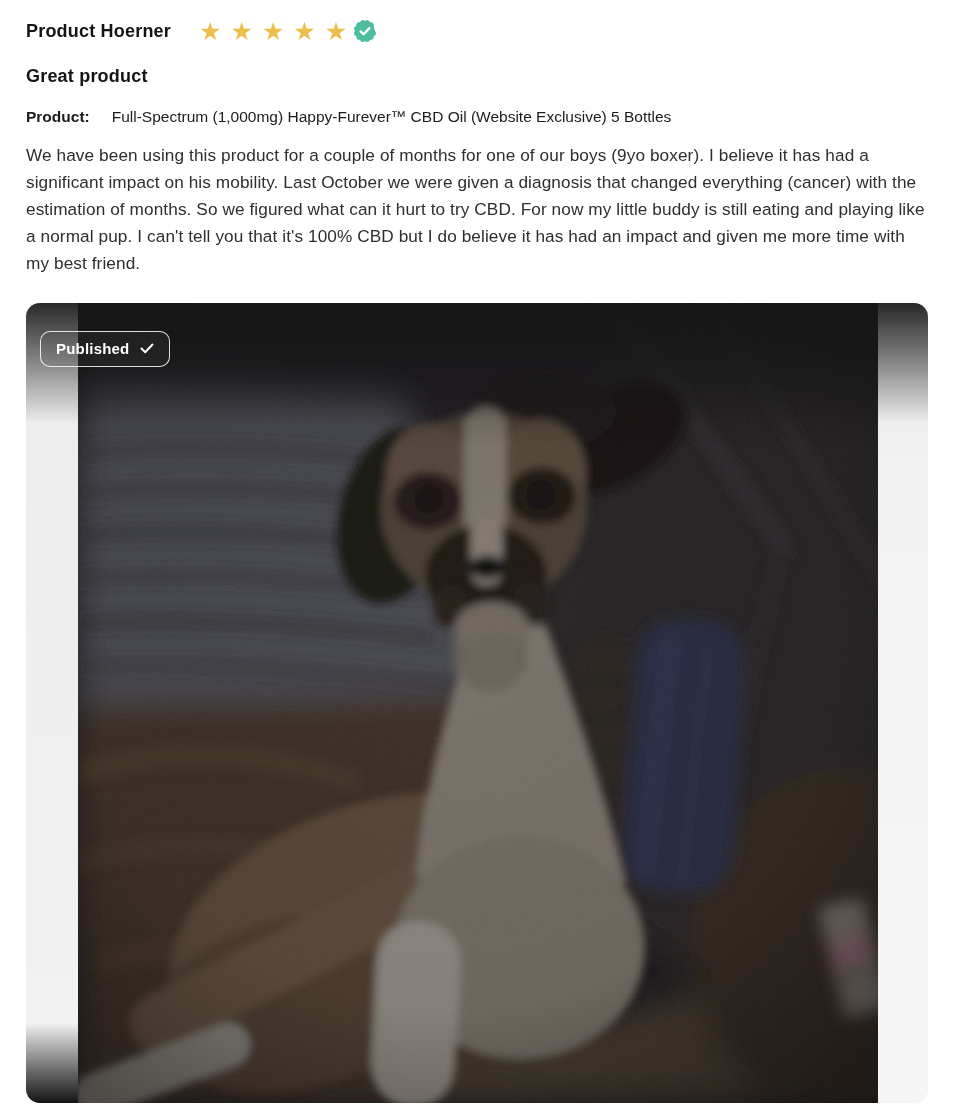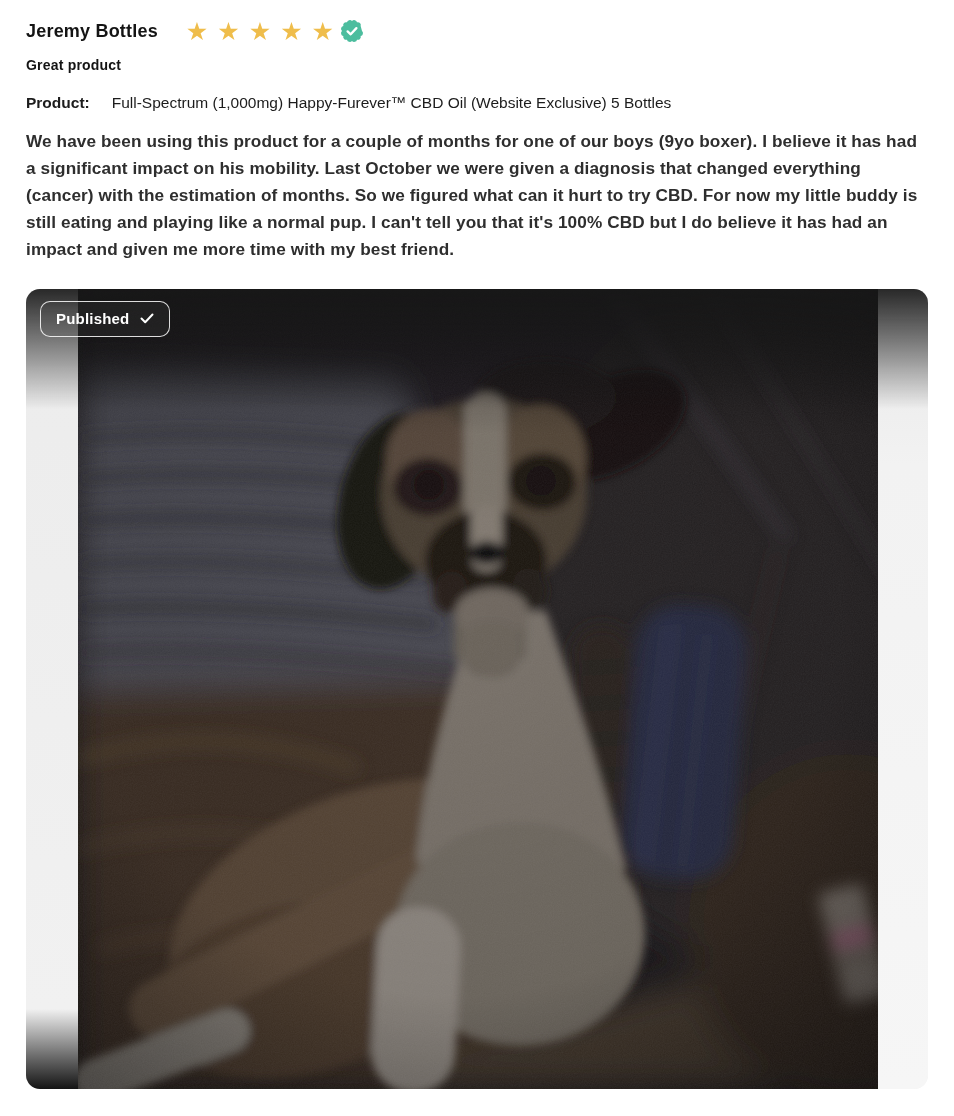--- a/index.html
+++ b/index.html
@@ -10,28 +10,28 @@
   }
   .card{padding:19px 26px 0 26px;}
 
   
   .header-row{display:flex;align-items:center;}
   .reviewer-name{font-size:18px;font-weight:700;color:#141414;letter-spacing:.2px;}
   .rating{display:flex;align-items:center;margin-left:28px;gap:9px;}
   .star{color:var(--star-color,#EFBD4B);font-size:25px;line-height:22px;}
   .verified-icon{margin-left:6px;display:flex;align-items:center;}
 
-  .review-title{font-size:14px;font-weight:700;color:#141414;margin-top:14px;letter-spacing:.2px;}
+  .review-title{font-size:18px;font-weight:700;color:#141414;margin-top:23px;letter-spacing:.2px;}
 
   .product-row{margin-top:21px;font-size:15.5px;color:#1c1c1c;}
   .product-label{font-weight:700;margin-right:22px;}
 
   .review-body{
     margin-top:16px;font-size:17.2px;line-height:26.9px;color:#2e2e2e;
-    max-width:906px;letter-spacing:.1px;font-weight:bold;
+    max-width:906px;letter-spacing:.1px;
   }
 
   
   .photo-frame{
     position:relative;margin-top:26px;width:902px;height:800px;
     border-radius:14px;overflow:hidden;background:#f1f1f1;
   }
   .strip-left{
     position:absolute;left:0;top:0;width:52px;height:100%;
     background:linear-gradient(180deg,#ececec 0%,#f1f1f1 90%,#6a6a6a 96%,#141414 100%);
@@ -39,36 +39,36 @@
   .strip-right{
     position:absolute;right:0;top:0;width:50px;height:100%;
     background:linear-gradient(180deg,#e7e7e7 0%,#f2f2f2 22%,#f6f6f6 100%);
   }
   .photo{position:absolute;left:52px;top:0;width:800px;height:800px;display:block;cursor:pointer;}
   .top-fade{
     position:absolute;left:0;top:0;width:100%;height:120px;z-index:2;pointer-events:none;
     background:linear-gradient(180deg,rgba(24,24,24,.92) 0%,rgba(24,24,24,.55) 42%,rgba(24,24,24,0) 100%);
   }
   .status-badge{
-    position:absolute;left:14px;top:12px;z-index:3;
+    position:absolute;left:14px;top:28px;z-index:3;
     display:inline-flex;align-items:center;gap:11px;
     padding:8px 15px 9px 15px;
     border:1.5px solid rgba(255,255,255,.85);border-radius:10px;
     color:#ffffff;font-size:15px;font-weight:600;letter-spacing:.2px;
     background:rgba(90,90,90,.16);cursor:pointer;
   }
   .status-badge svg{display:block;}
 </style>
 </head>
 <body>
 
 <div class="card">
 
   <div class="header-row">
-    <span class="reviewer-name">Jeremy Bottles</span>
+    <span class="reviewer-name">Product Hoerner</span>
     <span class="rating">
         <span class="star">★</span>
         <span class="star">★</span>
         <span class="star">★</span>
         <span class="star">★</span>
         <span class="star">★</span>
       </span>
     <span class="verified-icon">
       <svg width="24" height="24" viewBox="0 0 24 24">
         <path fill="#4CBD9E" d="M22,12 A2.9,2.9 0 0 1 20.66,17 A2.9,2.9 0 0 1 17,20.66 A2.9,2.9 0 0 1 12,22 A2.9,2.9 0 0 1 7,20.66 A2.9,2.9 0 0 1 3.34,17 A2.9,2.9 0 0 1 2,12 A2.9,2.9 0 0 1 3.34,7 A2.9,2.9 0 0 1 7,3.34 A2.9,2.9 0 0 1 12,2 A2.9,2.9 0 0 1 17,3.34 A2.9,2.9 0 0 1 20.66,7 Z"></path>

